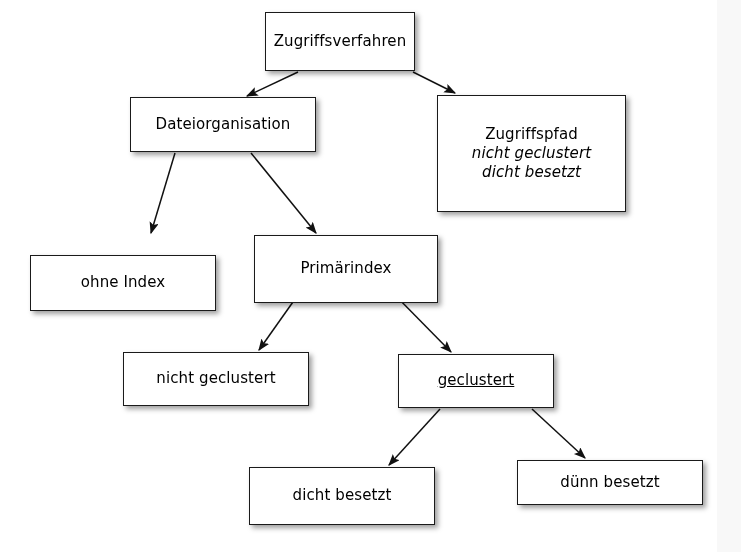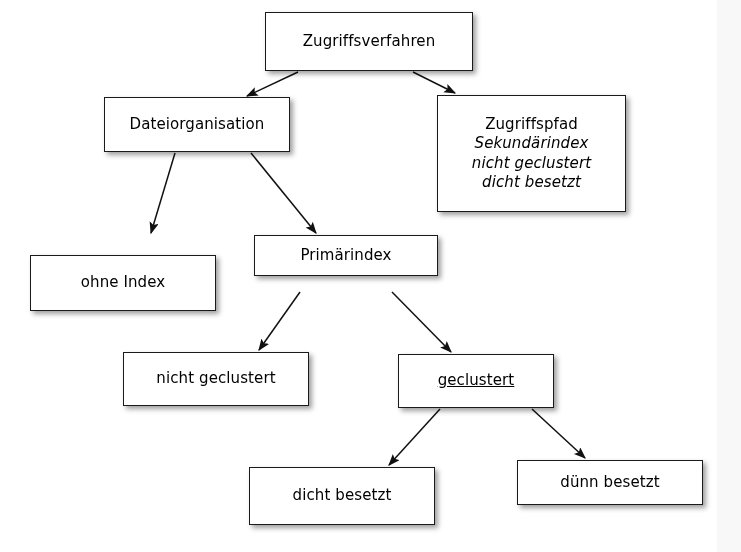--- a/index.html
+++ b/index.html
@@ -75,36 +75,35 @@
         <line x1="175" y1="153" x2="151" y2="233" stroke="#111111" stroke-width="1.5" marker-end="url(#arrowhead)"></line>
         <line x1="251" y1="153" x2="316" y2="233" stroke="#111111" stroke-width="1.5" marker-end="url(#arrowhead)"></line>
         <line x1="300" y1="292" x2="259" y2="350" stroke="#111111" stroke-width="1.5" marker-end="url(#arrowhead)"></line>
         <line x1="392" y1="292" x2="451" y2="352" stroke="#111111" stroke-width="1.5" marker-end="url(#arrowhead)"></line>
         <line x1="440" y1="409" x2="389" y2="465" stroke="#111111" stroke-width="1.5" marker-end="url(#arrowhead)"></line>
         <line x1="532" y1="409" x2="585" y2="458" stroke="#111111" stroke-width="1.5" marker-end="url(#arrowhead)"></line>
       </g>
   </svg>
 
   <div id="node-layer">
-      <div class="node" style="left: 265px; top: 12px; width: 208px; height: 59px;">
+      <div class="node" style="left: 265px; top: 12px; width: 150px; height: 59px;">
         <div class="line-roman">Zugriffsverfahren</div>
       </div>
-      <div class="node" style="left: 104px; top: 97px; width: 186px; height: 55px;">
+      <div class="node" style="left: 130px; top: 97px; width: 186px; height: 55px;">
         <div class="line-roman">Dateiorganisation</div>
       </div>
       <div class="node" style="left: 437px; top: 95px; width: 189px; height: 117px;">
         <div class="line-roman">Zugriffspfad</div>
-        <div class="line-italic">Sekundärindex</div>
         <div class="line-italic">nicht geclustert</div>
         <div class="line-italic">dicht besetzt</div>
       </div>
       <div class="node" style="left: 30px; top: 235px; width: 186px; height: 56px; margin-top: 20px;">
         <div class="line-roman">ohne Index</div>
       </div>
-      <div class="node" style="left: 254px; top: 235px; width: 184px; height: 41px;">
+      <div class="node" style="left: 254px; top: 235px; width: 184px; height: 68px;">
         <div class="line-roman">Primärindex</div>
       </div>
       <div class="node" style="left: 123px; top: 352px; width: 186px; height: 54px;">
         <div class="line-roman">nicht geclustert</div>
       </div>
       <div class="node" style="left: 398px; top: 354px; width: 156px; height: 54px; text-decoration: underline;">
         <div class="line-roman">geclustert</div>
       </div>
       <div class="node" style="left: 249px; top: 467px; width: 186px; height: 58px;">
         <div class="line-roman">dicht besetzt</div>

